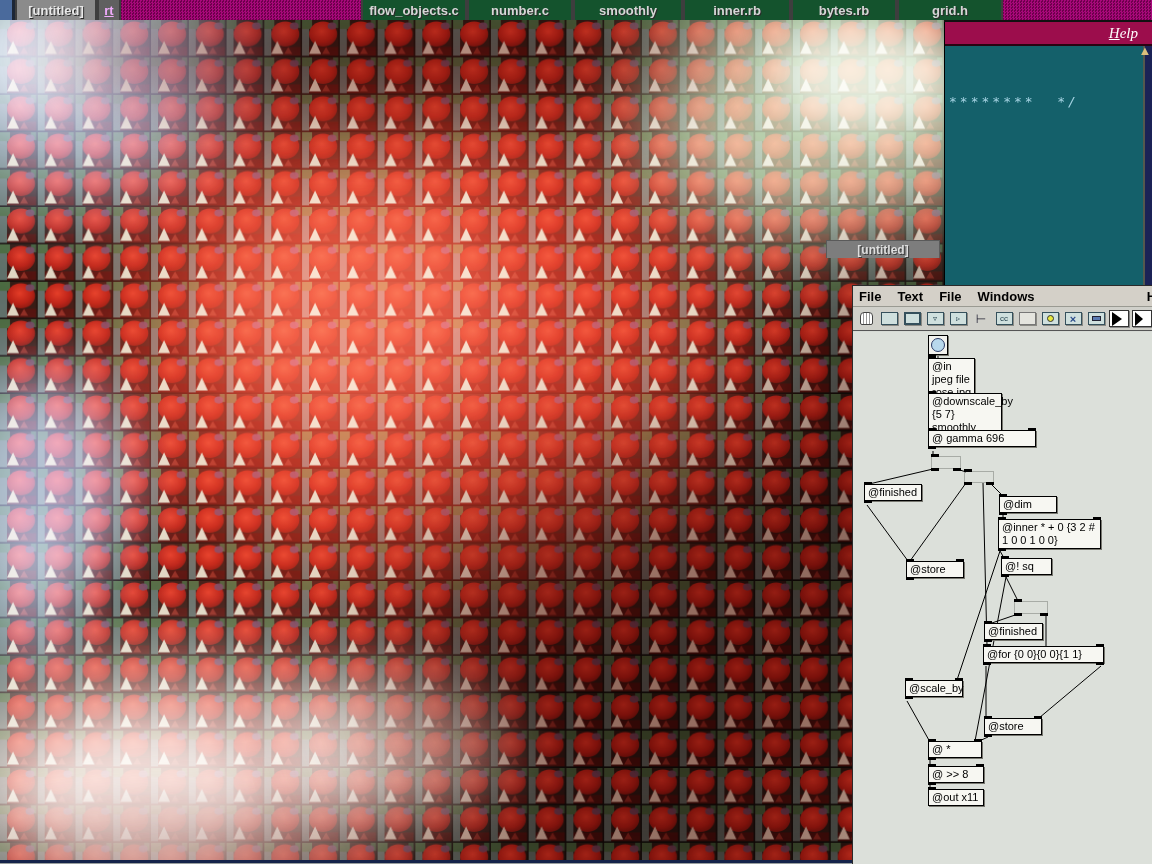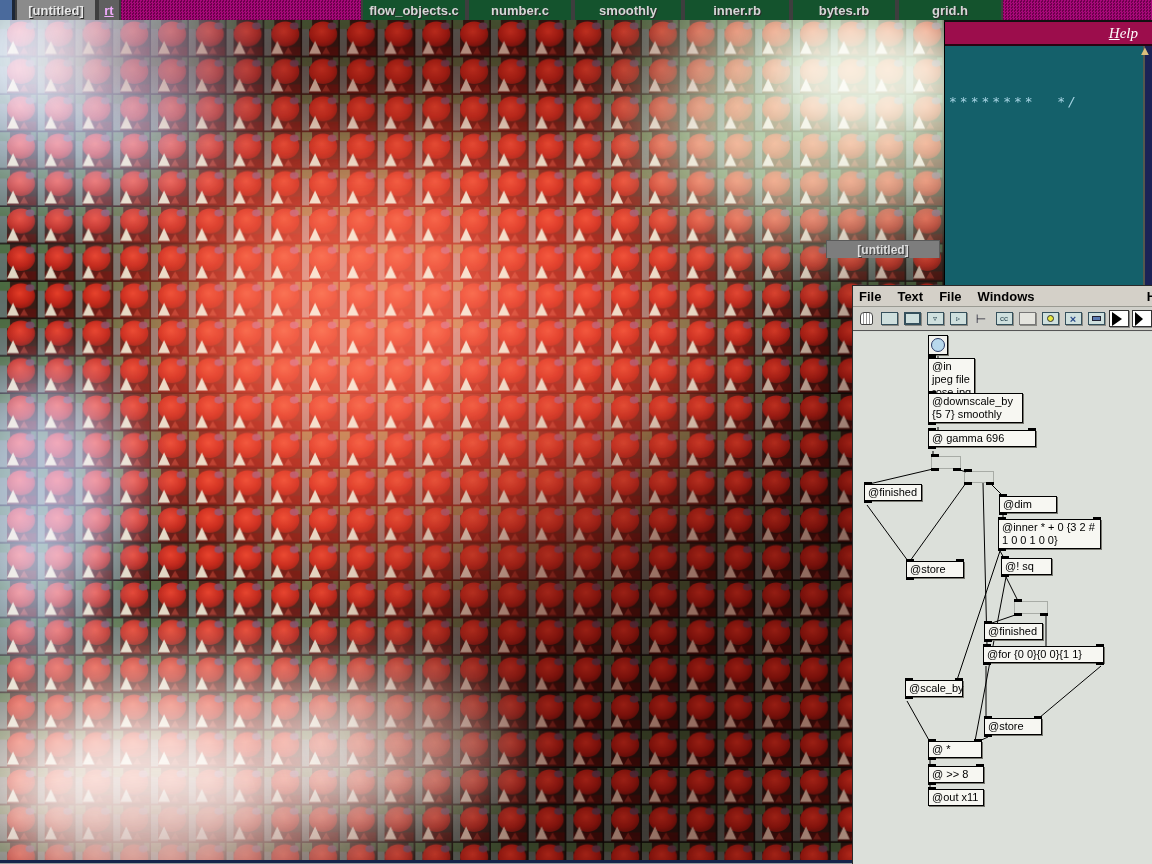--- a/index.html
+++ b/index.html
@@ -253,21 +253,21 @@
       </g>
     </svg>
 
     <div class="bang" style="left:75px;top:49px">
         <span class="circ"></span>
         <span class="tab bl"></span>
       </div>
 
     <div class="obj" style="left:75px;top:72px;width:47px"><span class="tab tl"></span><span class="tab bl"></span><span class="tab br"></span><span>@in jpeg file
 rose.jpg</span></div>
-    <div class="obj" style="left:75px;top:107px;width:95px"><span class="tab tl"></span><span class="tab bl"></span><span>@downscale_by
+    <div class="obj" style="left:75px;top:107px;width:74px"><span class="tab tl"></span><span class="tab bl"></span><span>@downscale_by
 {5 7} smoothly</span></div>
     <div class="obj" style="left:75px;top:144px;width:108px"><span class="tab tl"></span><span class="tab tr"></span><span class="tab bl"></span><span>@ gamma 696</span></div>
 
     <div class="obj ghost" style="left:78px;top:170px;width:30px;height:13px"><span class="tab tl"></span><span class="tab bl"></span><span class="tab br"></span></div>
     <div class="obj ghost" style="left:111px;top:185px;width:30px;height:12px"><span class="tab tl"></span><span class="tab bl"></span><span class="tab br"></span></div>
 
     <div class="obj" style="left:11px;top:198px;width:58px"><span class="tab tl"></span><span class="tab bl"></span><span>@finished</span></div>
     <div class="obj" style="left:146px;top:210px;width:58px"><span class="tab tl"></span><span class="tab bl"></span><span>@dim</span></div>
     <div class="obj" style="left:145px;top:233px;width:103px"><span class="tab tl"></span><span class="tab tr"></span><span class="tab bl"></span><span>@inner * + 0 {3 2 #
 1 0 0 1 0 0}</span></div>

